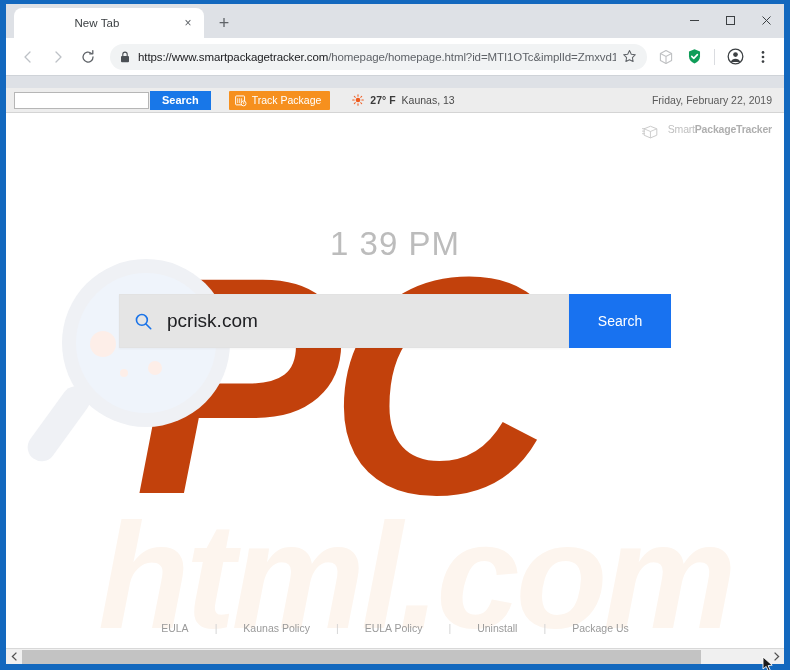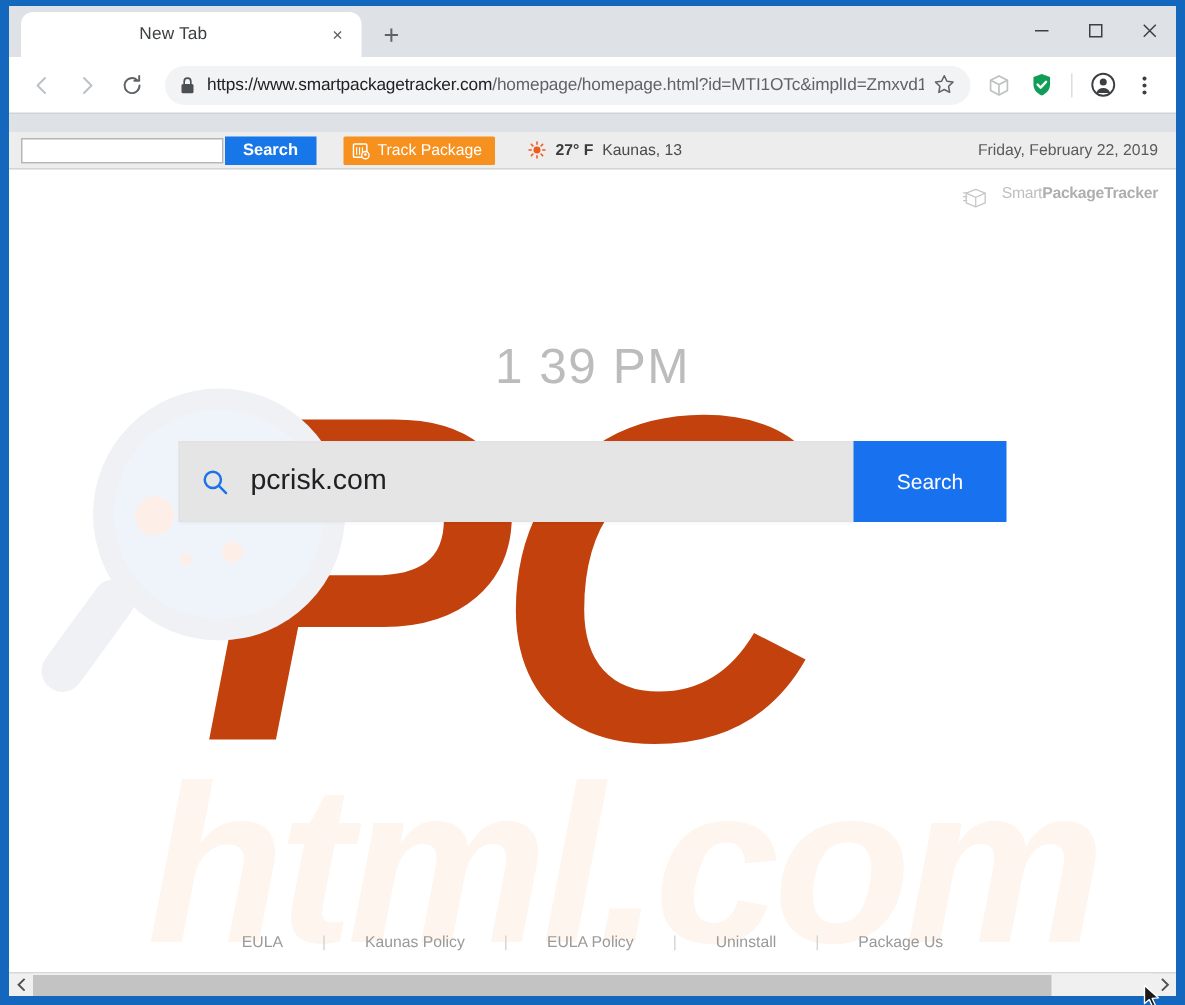--- a/index.html
+++ b/index.html
@@ -24,21 +24,21 @@
     position: relative;
   }
 
   
   .tabstrip {
     height: 34px; background: #dee1e6;
     display: flex; align-items: flex-end;
     position: relative; padding-left: 8px;
   }
   .tab {
-    width: 227px; height: 30px;
+    width: 190px; height: 30px;
     background: #fff;
     border-radius: 8px 8px 0 0;
     display: flex; align-items: center;
     position: relative;
     padding: 0 8px 0 0;
   }
   .tab-title {
     flex: 1; text-align: center;
     font-size: 11.5px; color: #3c4043;
     letter-spacing: .1px;

